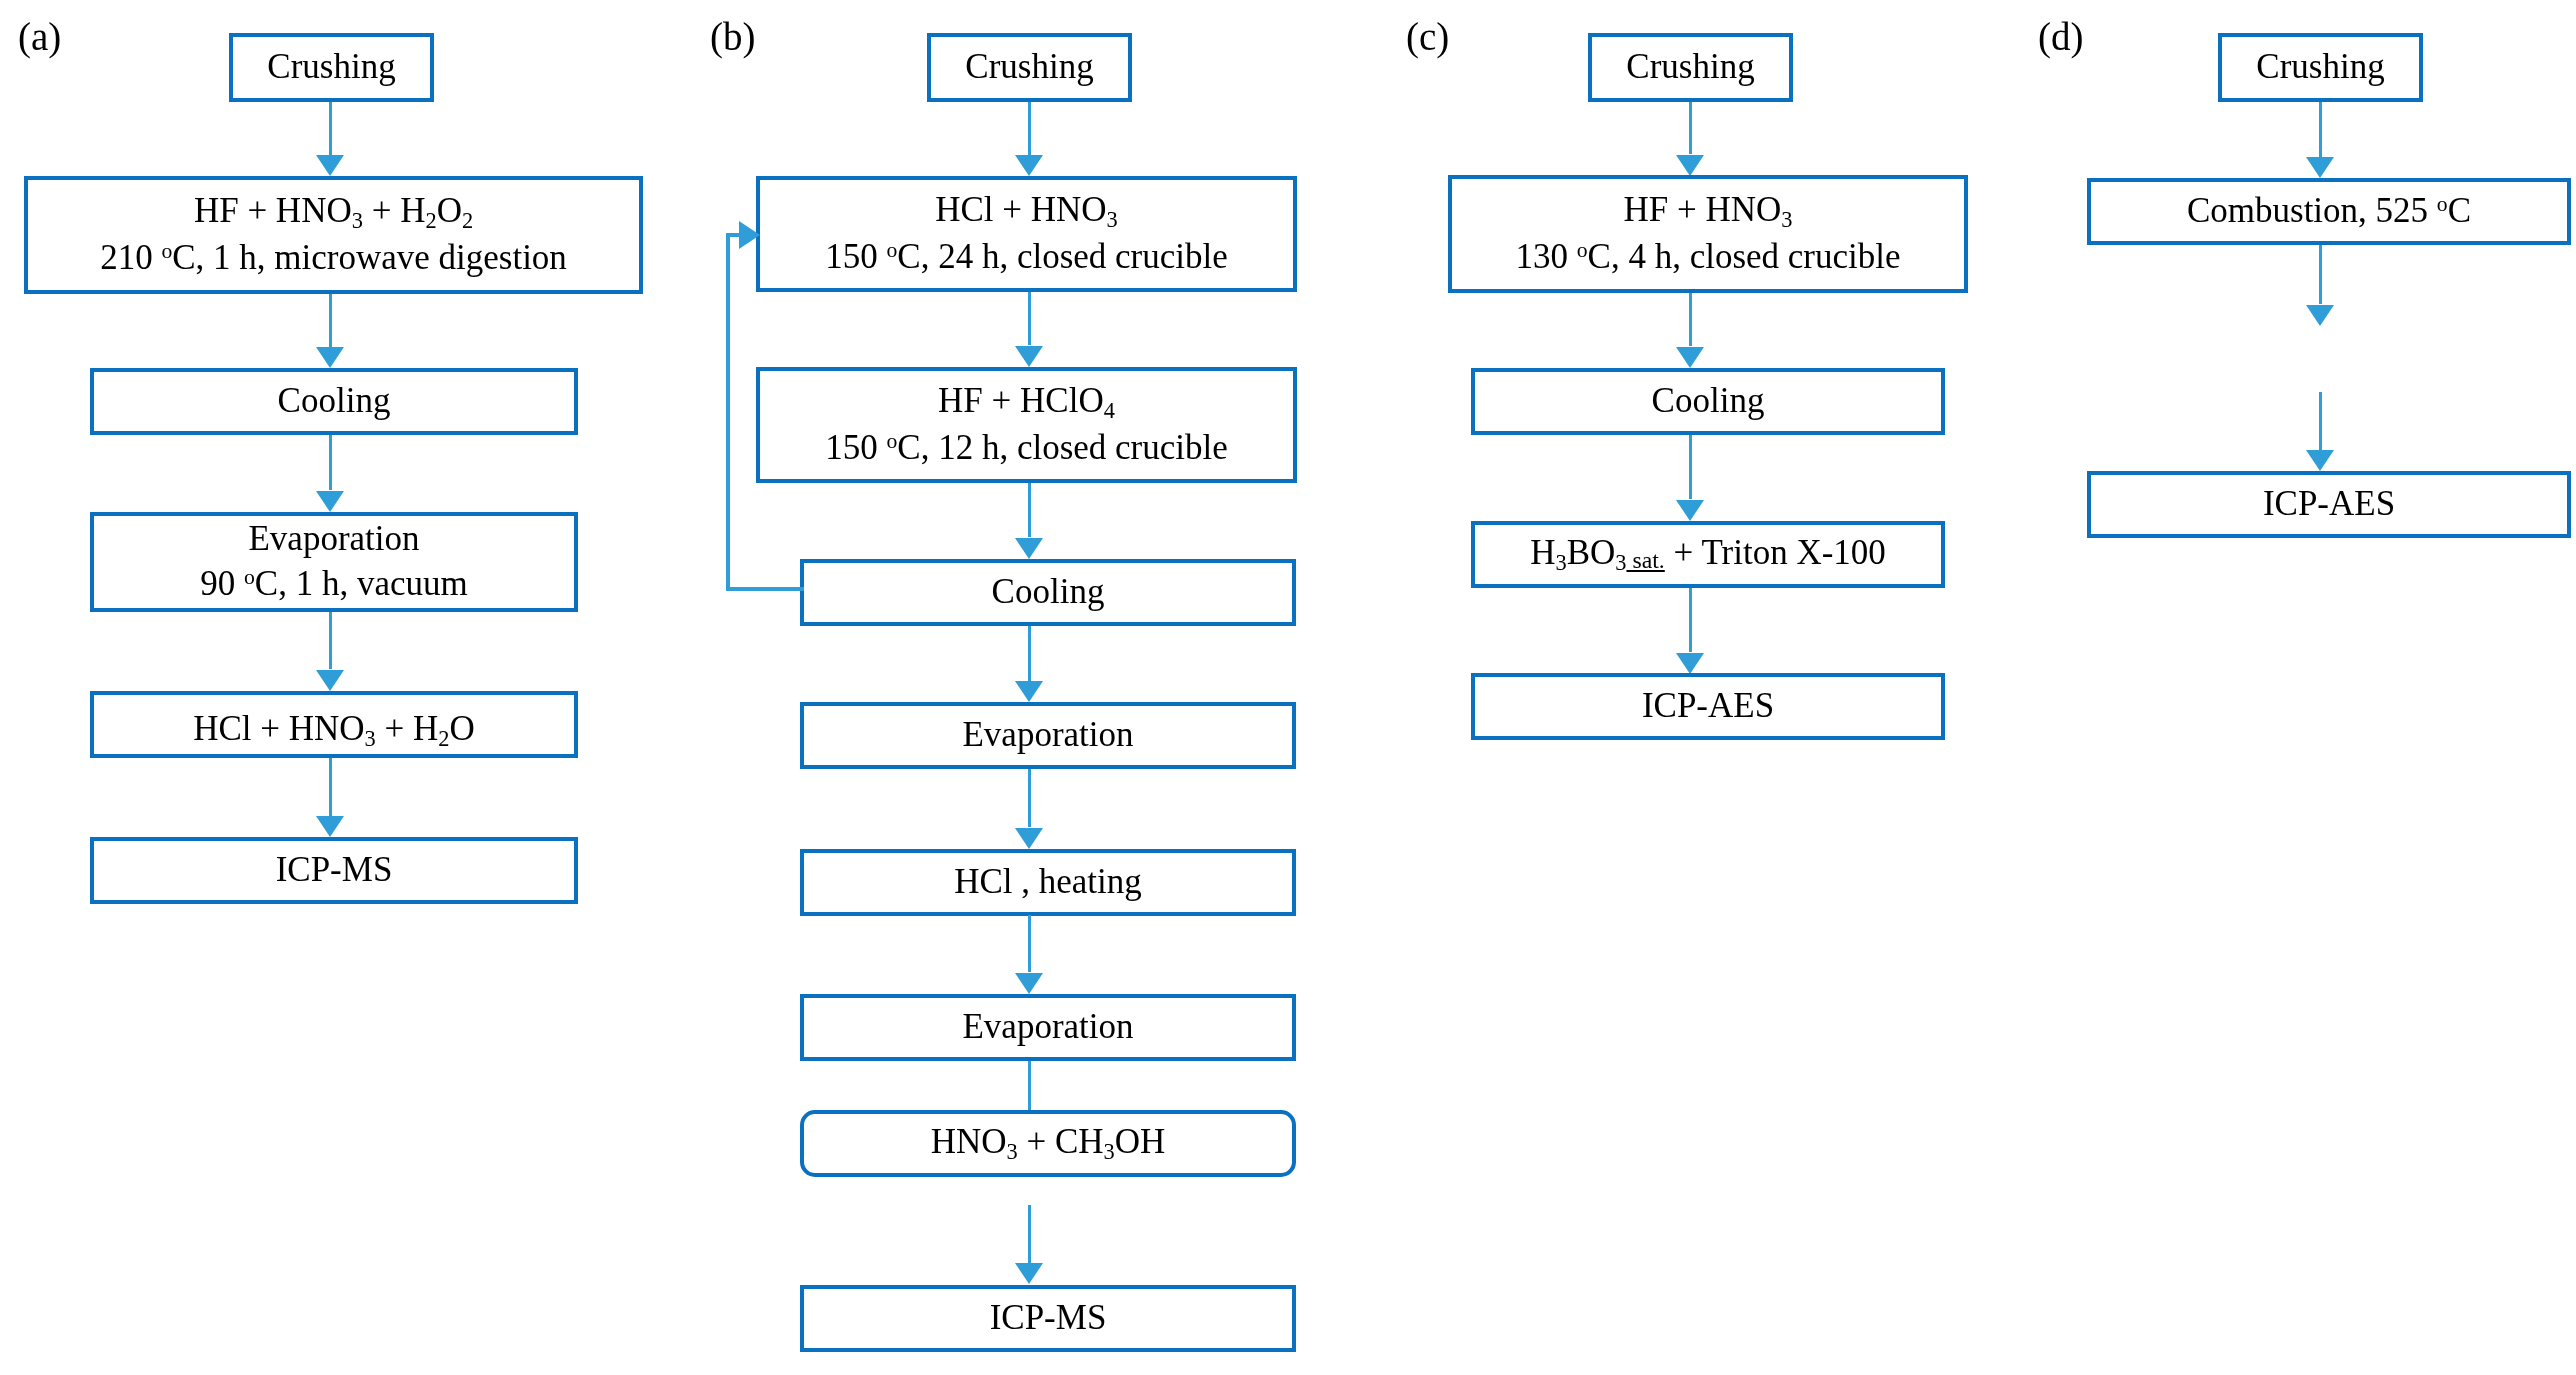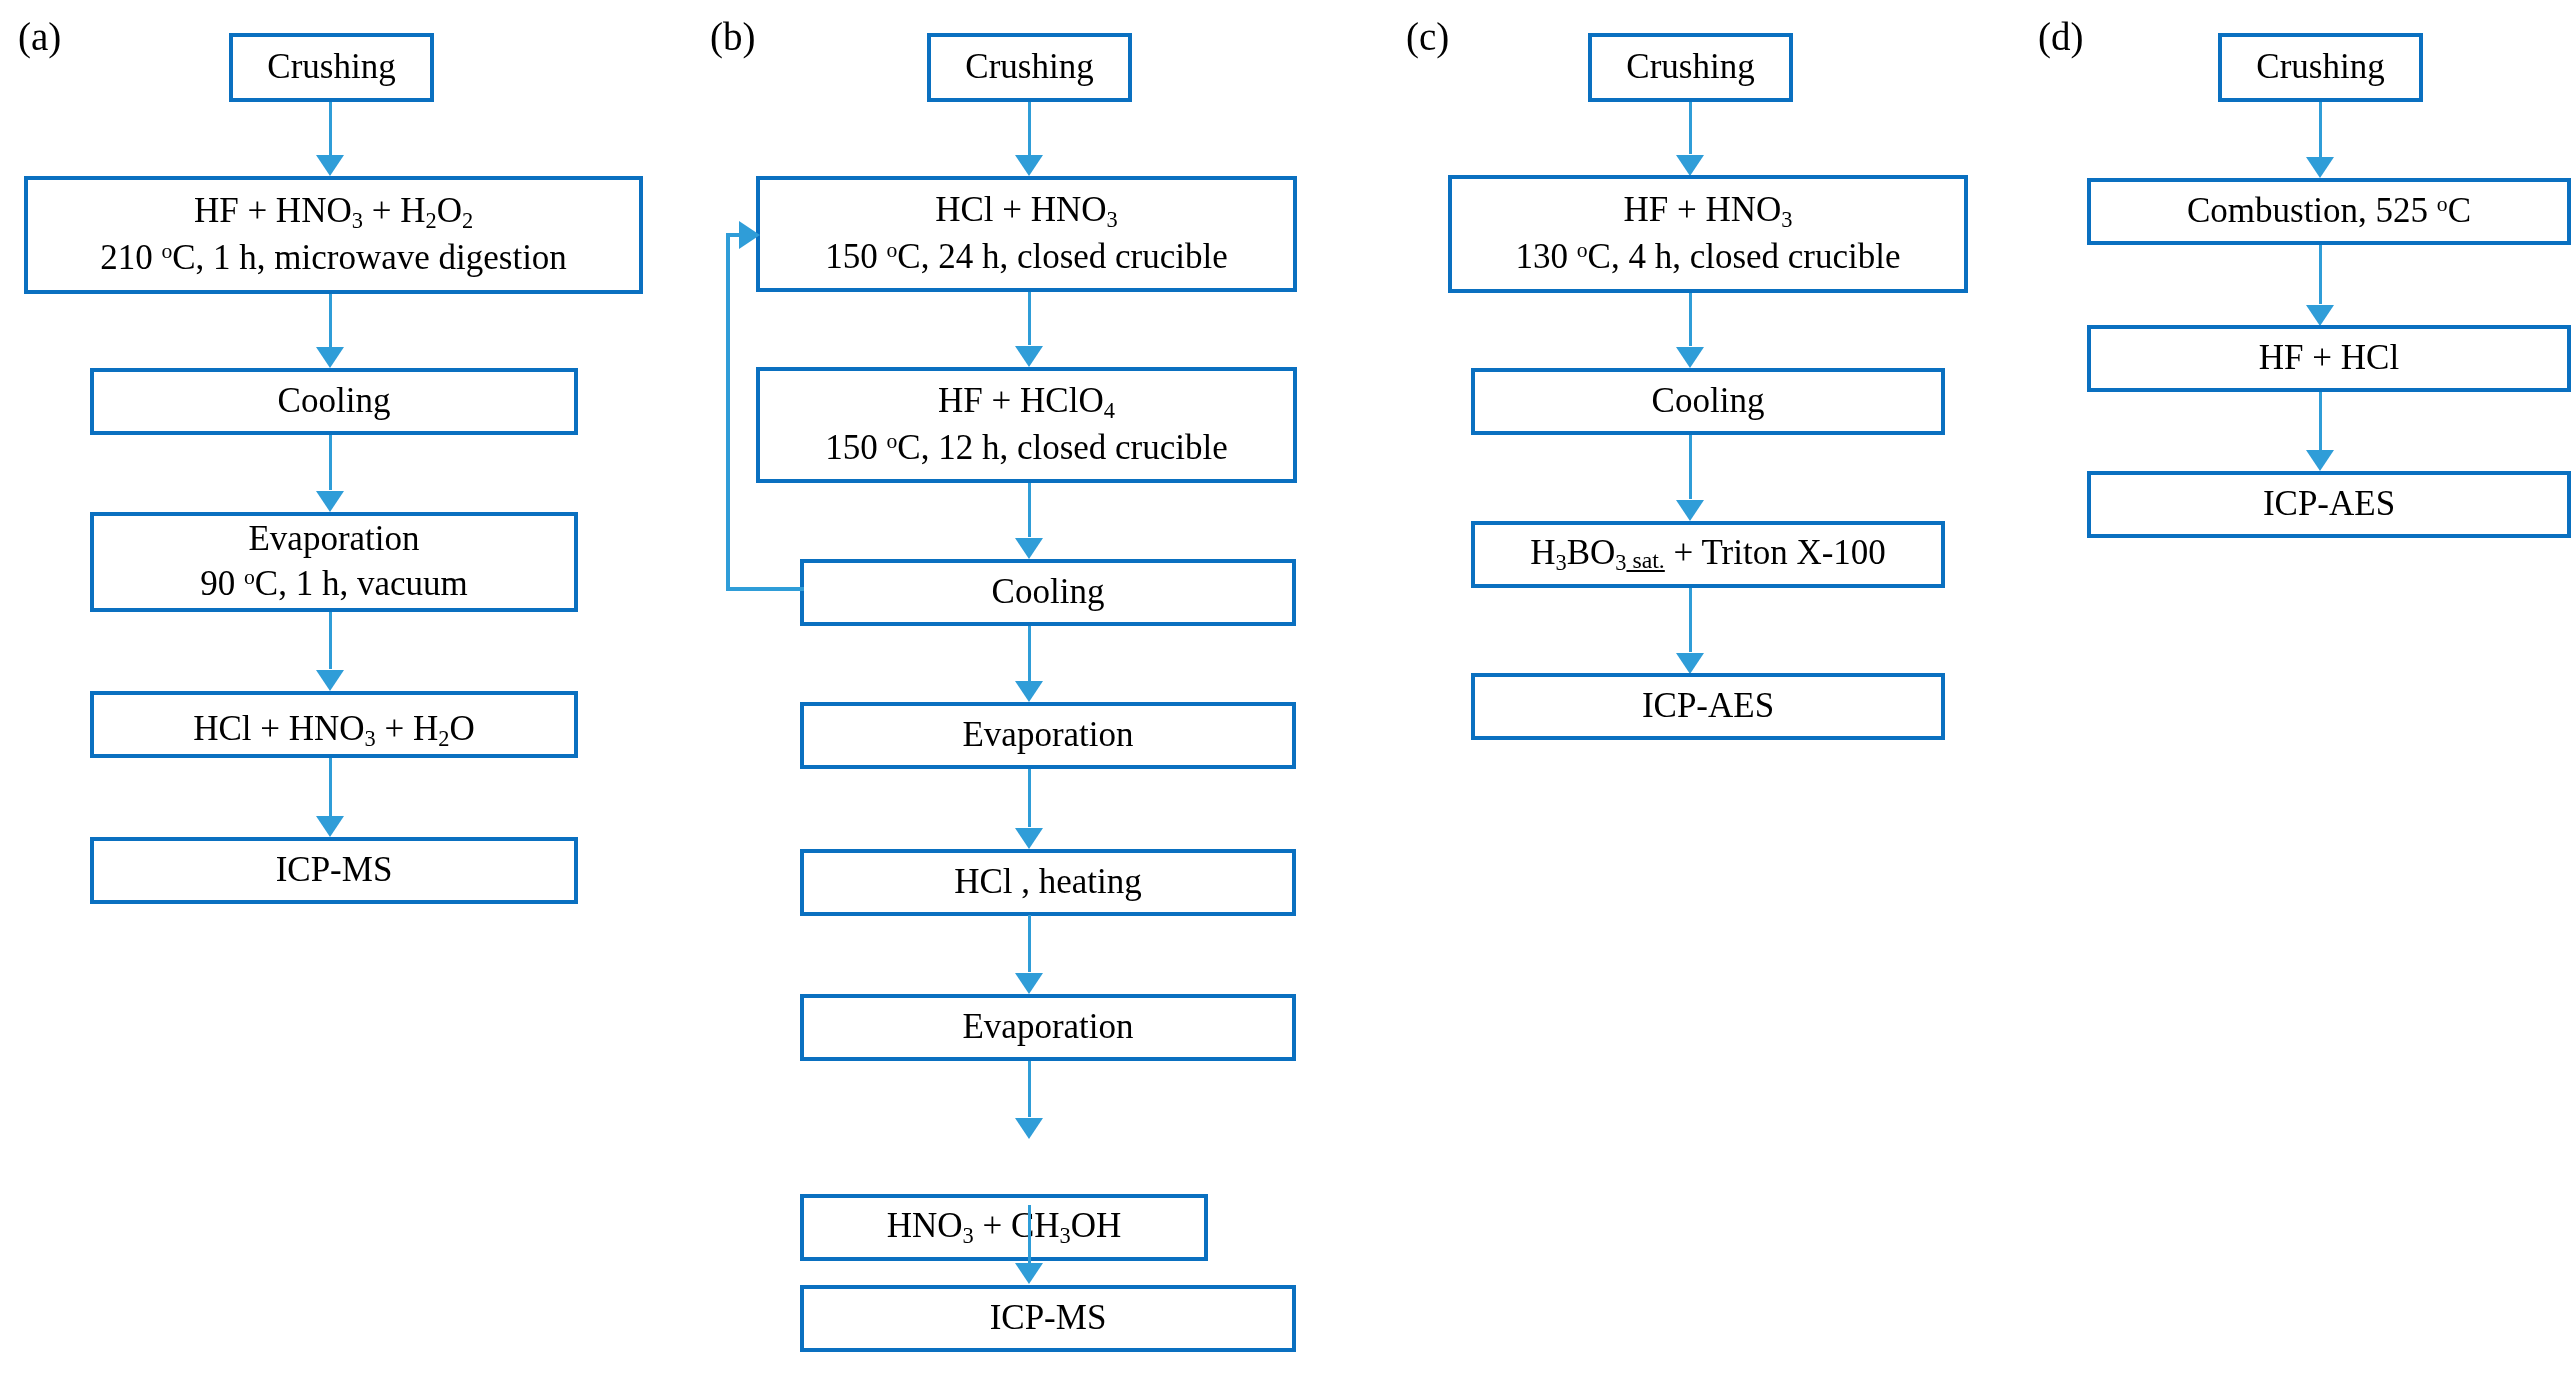--- a/index.html
+++ b/index.html
@@ -153,21 +153,21 @@
     </div>
 
   <div class="node" style="left:800px;top:994px;width:496px;height:67px;">
       <span class="txt"><span>Evaporation</span></span>
     </div>
   <div class="arrow" style="left:1015px;top:1061px;width:29px;height:78px;">
     <span class="shaft" style="height:56px;"></span>
       <span class="head"></span>
     </div>
 
-  <div class="node" style="left:800px;top:1194px;width:408px;height:67px;">
+  <div class="node" style="left:800px;top:1110px;width:496px;height:67px;border-radius:15px;">
       <span class="txt"><span>HNO</span><sub>3</sub><span> + CH</span><sub>3</sub><span>OH</span></span>
     </div>
   <div class="arrow" style="left:1015px;top:1205px;width:29px;height:79px;">
     <span class="shaft" style="height:58px;"></span>
       <span class="head"></span>
     </div>
 
   <div class="node" style="left:800px;top:1285px;width:496px;height:67px;">
       <span class="txt"><span>ICP-MS</span></span>
     </div>
@@ -217,23 +217,20 @@
     </div>
 
   <div class="node" style="left:2087px;top:178px;width:484px;height:67px;">
       <span class="txt"><span>Combustion, 525 </span><sup>o</sup><span>C</span></span>
     </div>
   <div class="arrow" style="left:2306px;top:245px;width:29px;height:81px;">
     <span class="shaft" style="height:59px;"></span>
       <span class="head"></span>
     </div>
 
-  <div class="node" style="left:2087px;top:325px;width:484px;height:67px;">
-      <span class="txt"><span>HF + HCl</span></span>
-    </div>
   <div class="arrow" style="left:2306px;top:392px;width:29px;height:79px;">
     <span class="shaft" style="height:58px;"></span>
       <span class="head"></span>
     </div>
 
   <div class="node" style="left:2087px;top:471px;width:484px;height:67px;">
       <span class="txt"><span>ICP-AES</span></span>
     </div>
 
 </div>

